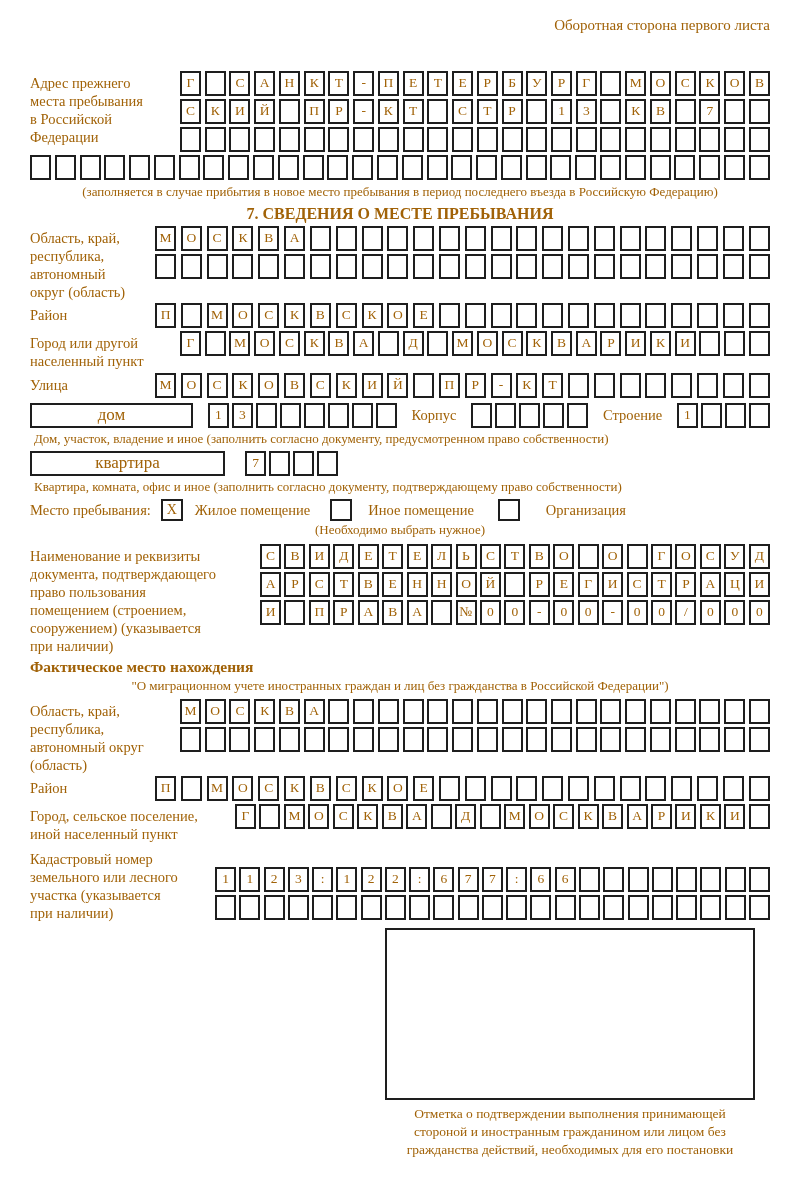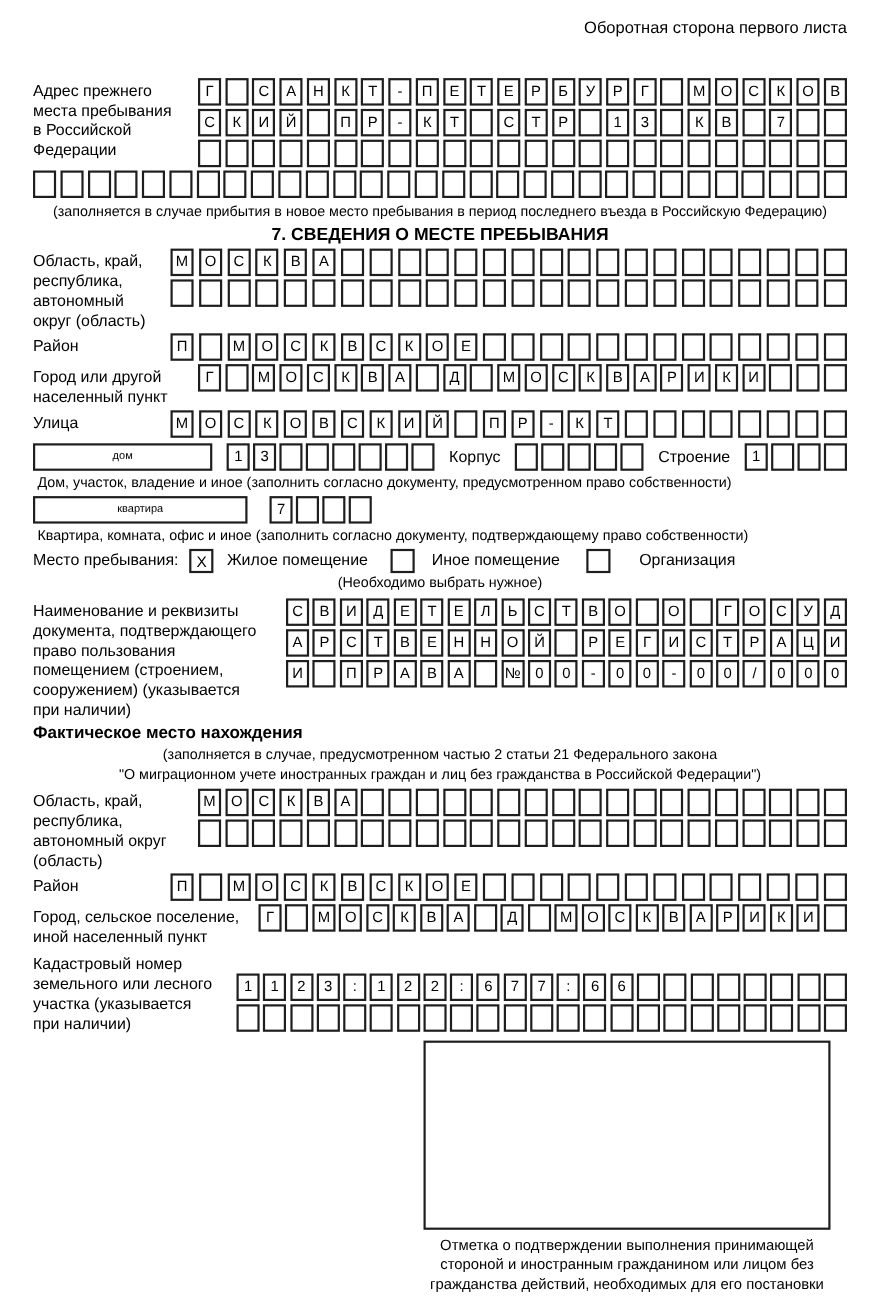--- a/index.html
+++ b/index.html
@@ -1,19 +1,19 @@
 <!DOCTYPE html>
 <html><head>
 <meta charset="utf-8">
 <style>
   html,body { margin:0; padding:0; background:#fff; }
   .page {
     position:relative; width:800px; height:1180px; box-sizing:border-box;
-    padding:16px 30px 0 30px; overflow:hidden; background:#fff; color:#000000;
-    font-family:Liberation Sans, sans-serif;
+    padding:16px 30px 0 30px; overflow:hidden; background:#fff; color:#a16207;
+    font-family:Liberation Serif, serif;
   }
   .note { text-align:right; font-size:15px; line-height:19px; }
 
   .fr { display:flex; }
   .lbl { flex:none; font-size:14.5px; line-height:18px; padding-top:3px; }
   .lbl .line { white-space:nowrap; }
   .w150 { width:150px; } .w125 { width:125px; } .w230 { width:230px; }
   .w205 { width:205px; } .w185 { width:185px; }
 
   .stack { flex:1; min-width:0; }
@@ -32,21 +32,21 @@
 
   .sec-title { text-align:center; font-weight:bold; font-size:16px; line-height:20px; margin-top:4px; }
   .sub-title { text-align:left; font-weight:bold; font-size:15.5px; line-height:20px; margin-top:2px; }
   .cap-center .line { text-align:center; white-space:nowrap; font-size:13px; line-height:18px; }
 
   .mt2{margin-top:2px;} .mt3{margin-top:3px;} .mt4{margin-top:4px;} .mt6{margin-top:6px;} .mt20{margin-top:20px;}
 
   .dom-row { display:flex; justify-content:space-between; align-items:center; margin-top:5px; }
   .label-box {
     flex:none; border:2px solid #1e1e1e; height:25px; box-sizing:border-box;
-    text-align:center; font-size:10px; line-height:20px;
+    text-align:center; font-size:17px; line-height:20px;
   }
   .label-box.dom { width:163px; } .label-box.kv { width:195px; }
   .cellgroup { display:flex; gap:3px; }
   .inline-lbl { font-size:14.5px; white-space:nowrap; }
 
   .kv-row { display:flex; gap:20px; margin-top:4px; align-items:center; }
 
   .stay { display:flex; align-items:center; margin-top:4px; font-size:14.5px; }
   .chk {
     flex:none; width:22px; height:22px; box-sizing:border-box;
@@ -482,21 +482,20 @@
           <div class="cell">/</div>
           <div class="cell">0</div>
           <div class="cell">0</div>
           <div class="cell">0</div>
         </div>
     </div>
   </div>
 
   <div class="sub-title">Фактическое место нахождения</div>
   <div class="cap-center">
-      <div class="line">(заполняется в случае, предусмотренном частью 2 статьи 21 Федерального закона</div>
       <div class="line">"О миграционном учете иностранных граждан и лиц без гражданства в Российской Федерации")</div>
     </div>
 
   <div class="fr mt4">
     <div class="lbl w150">
         <div class="line">Область, край,</div>
         <div class="line">республика,</div>
         <div class="line">автономный округ</div>
         <div class="line">(область)</div>
       </div>

